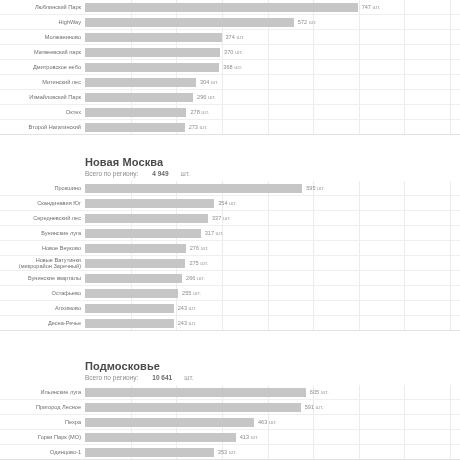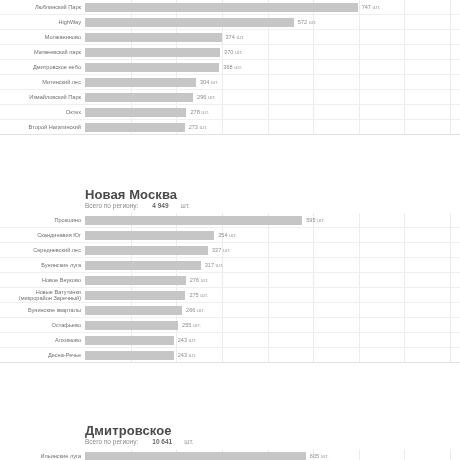--- a/index.html
+++ b/index.html
@@ -24,26 +24,25 @@
   
   .section {
     position: relative;
   }
   .section-header {
     padding-left: 85px;
     padding-top: 8px;
     padding-bottom: 2px;
   }
   .section-title {
-    font-size: 13px;
+    font-size: 11px;
     font-weight: bold;
     color: #4a4a4a;
     letter-spacing: 0.1px;
     line-height: 11px;
-    margin-top: 32px;
   }
   .section-total {
     font-size: 6.5px;
     color: #8b8b8b;
     line-height: 11px;
     display: flex;
     align-items: baseline;
   }
   .section-total .tot-label { }
   .section-total .tot-value {
@@ -306,21 +305,21 @@
             </div>
           </div>
         </div>
     </div>
   </div>
 
   <div class="gap-lg"></div>
 
   <div class="section">
     <div class="section-header">
-      <div class="section-title">Дмитровское</div>
+      <div class="section-title">Подмосковье</div>
       <div class="section-total">
         <span class="tot-label">Всего по региону:</span>
         <span class="tot-value">10 641</span>
         <span class="tot-unit">шт.</span>
       </div>
     </div>
     <div class="chart">
       <div class="grid">
           <div class="vline" style="left: 45.625px; background: rgb(236, 236, 236);"></div>
           <div class="vline" style="left: 91.25px; background: rgb(236, 236, 236);"></div>

